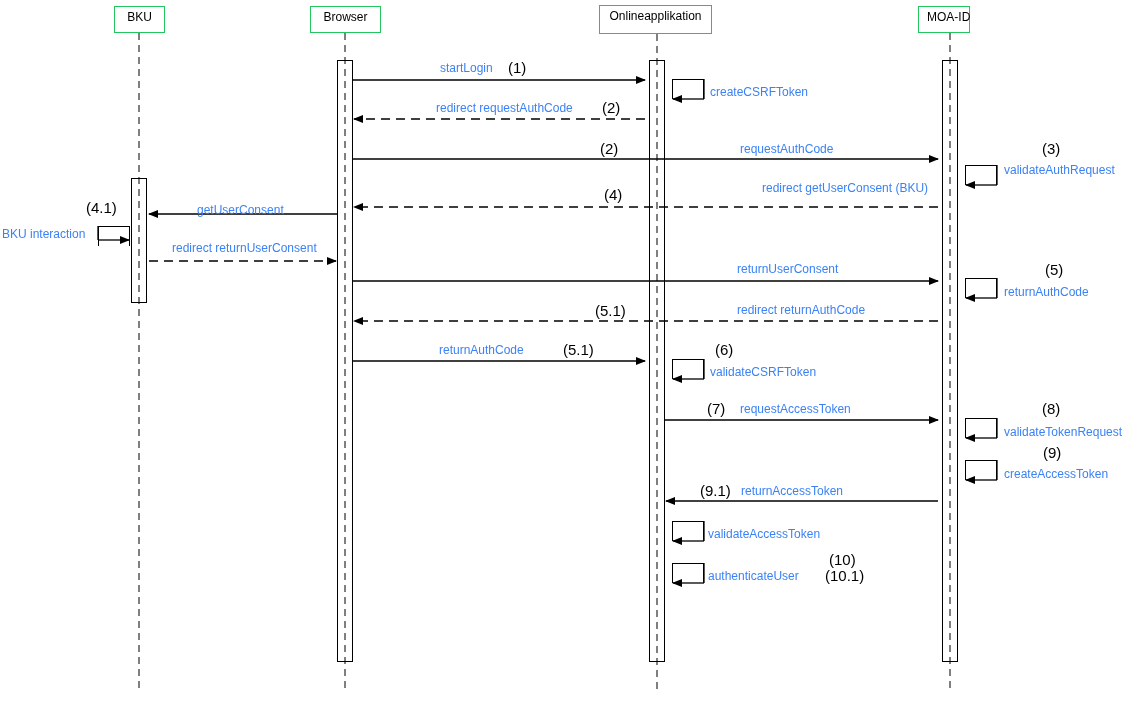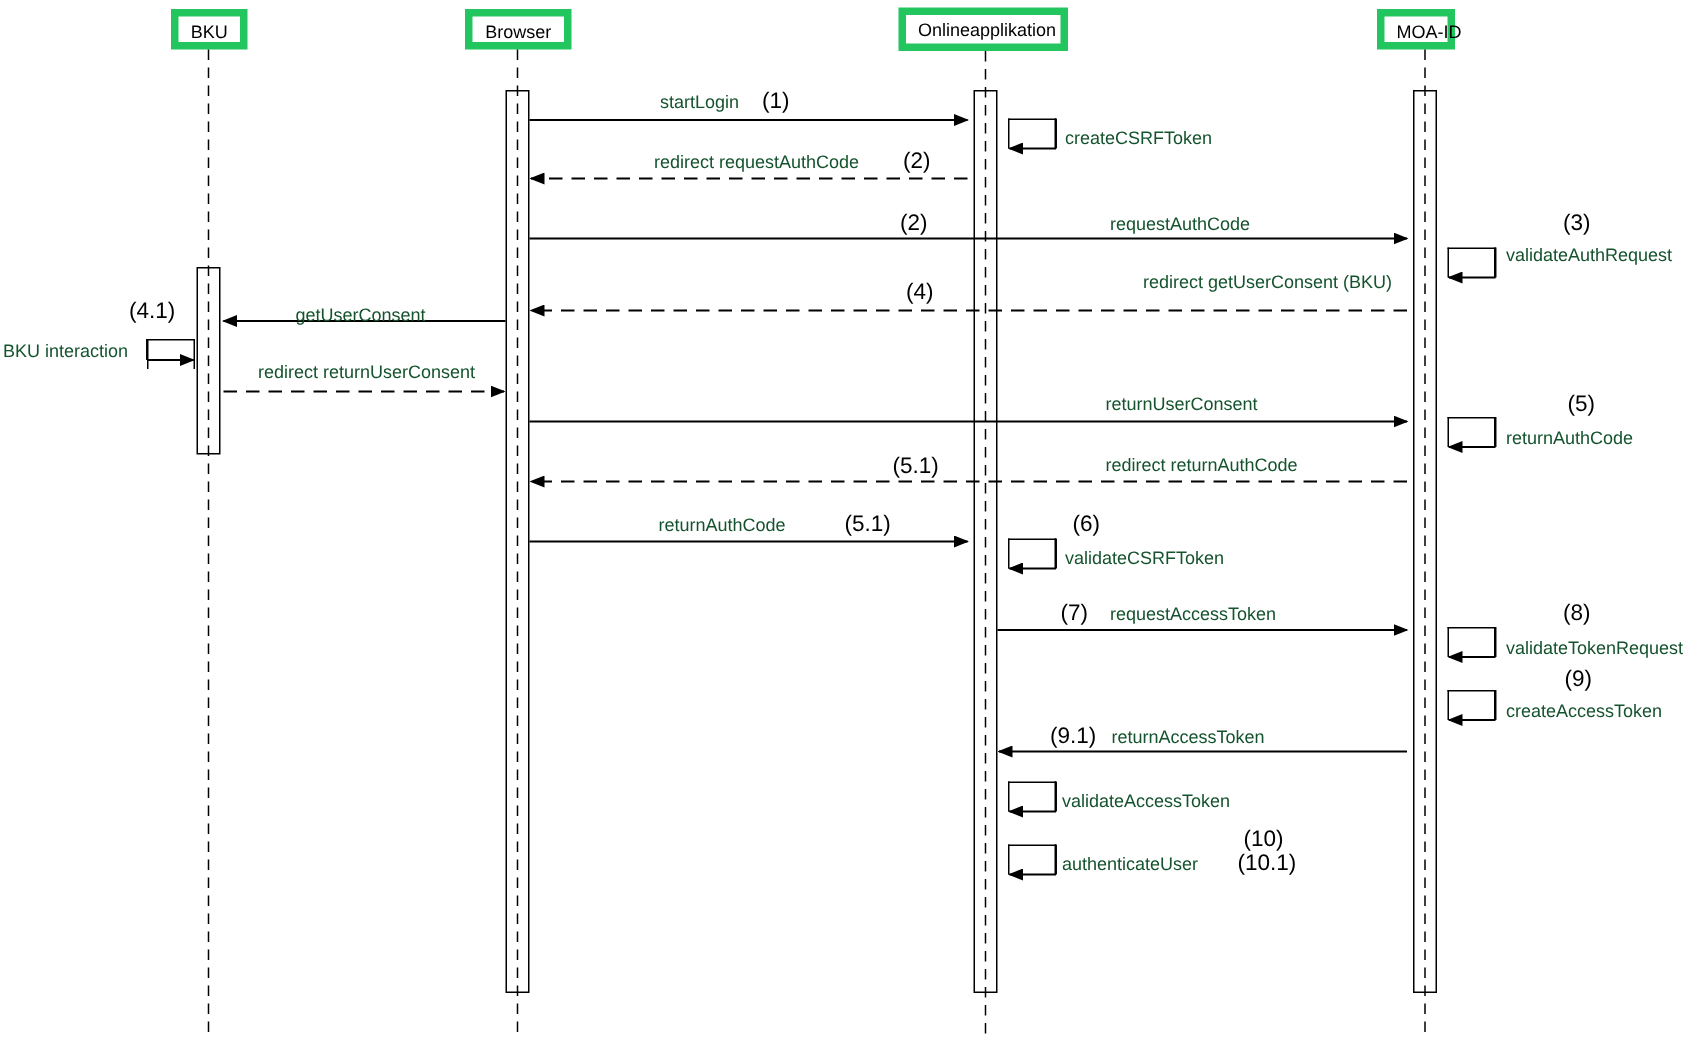--- a/index.html
+++ b/index.html
@@ -18,34 +18,34 @@
   svg.layer {
     position: absolute;
     left: 0;
     top: 0;
     width: 1138px;
     height: 705px;
     pointer-events: none;
   }
   .lifeline-box {
     position: absolute;
-    border: 5px solid #22c55e;
+    border: 1px solid #22c55e;
     background: #fff;
     font-size: 12px;
     color: #000;
     text-align: center;
     line-height: 1.1;
     padding: 4px 8px;
     box-sizing: border-box;
     white-space: nowrap;
   }
   .msg-label {
     position: absolute;
     font-size: 12px;
-    color: #14532d;
+    color: #3b82f6;
     white-space: nowrap;
   }
   .num-label {
     position: absolute;
     font-size: 15px;
     color: #000;
     white-space: nowrap;
   }
   .activation {
     position: absolute;

